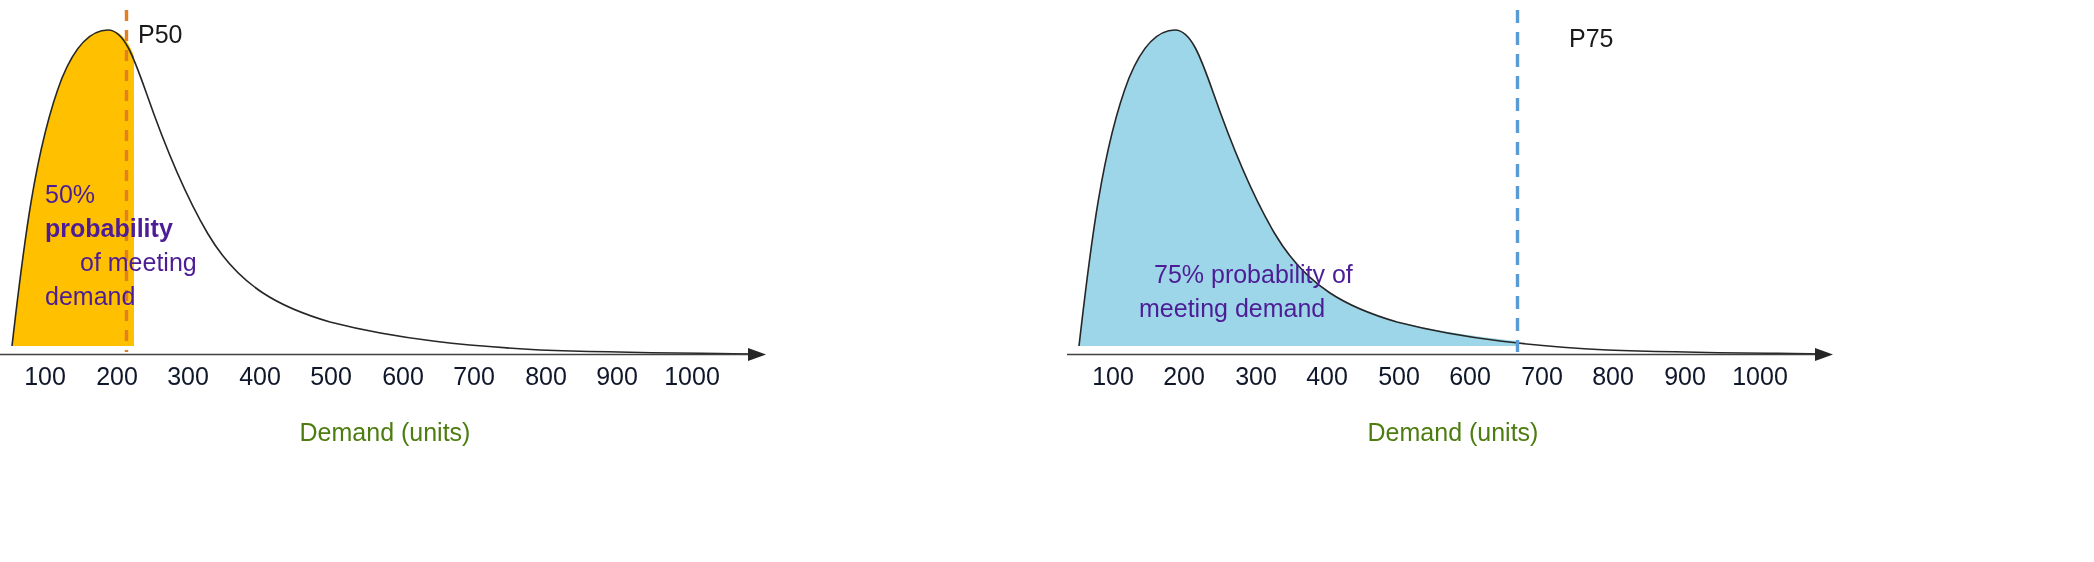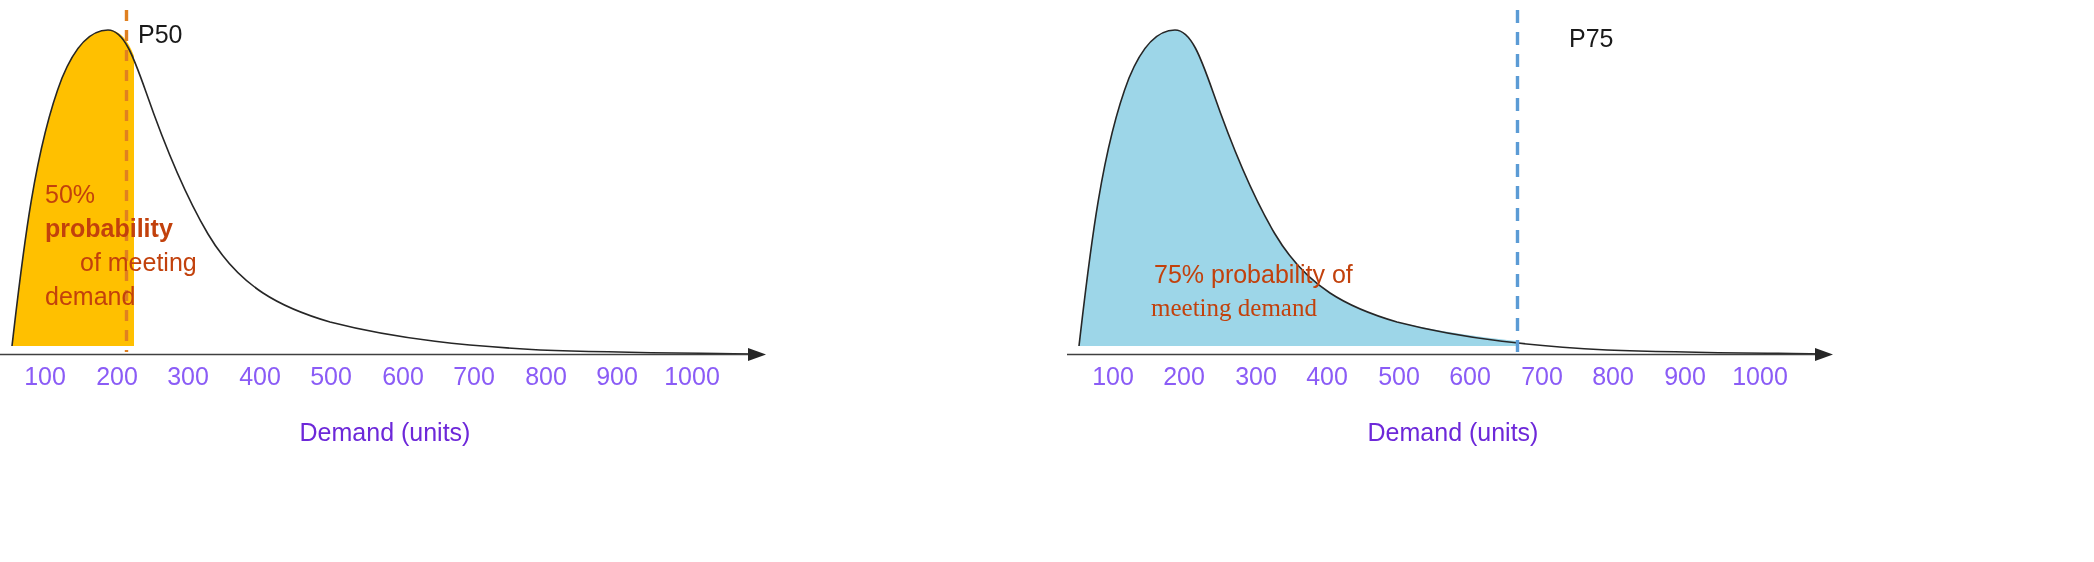--- a/index.html
+++ b/index.html
@@ -33,43 +33,43 @@
     position: absolute;
     left: 0; top: 0;
     width: 1047px;
     height: 562px;
     display: block;
   }
 
   .tick-label {
     position: absolute;
     font-size: 25px;
-    color: #8b5cf6;
+    color: #0f172a;
     text-align: center;
     white-space: nowrap;
     transform: translateX(-50%);
   }
   .axis-title {
     position: absolute;
     font-size: 25px;
-    color: #6d28d9;
+    color: #4d7c0f;
     white-space: nowrap;
     transform: translateX(-50%);
   }
   .pct-label {
     position: absolute;
     font-size: 25px;
     color: #1a1a1a;
     white-space: nowrap;
   }
   .annot-text {
     position: absolute;
     font-size: 25px;
     line-height: 34px;
-    color: #c2410c;
+    color: #4c1d95;
     white-space: pre-line;
   }
 </style>
 </head>
 <body>
 
 <div class="canvas">
 
   <div class="panel" id="panel-left">
 
@@ -142,21 +142,21 @@
 
       <line x1="20" y1="354.5" x2="768" y2="354.5" stroke="#404040" stroke-width="1.6"></line>
       <polygon points="768,348 786,354.5 768,361" fill="#262626"></polygon>
 
       <line x1="470.5" y1="10" x2="470.5" y2="352" stroke="#5B9BD5" stroke-width="3.4" stroke-dasharray="13 9" stroke-linecap="butt"></line>
     </svg>
 
     <div class="pct-label" style="left:482px; top:24px;margin-left:40px;">P75</div>
 
     <div class="annot-text" style="left:107px; top:257px;">75% probability of</div>
-    <div class="annot-text" style="left:104px; top:291px;font-family:Liberation Serif, serif;">meeting demand</div>
+    <div class="annot-text" style="left:92px; top:291px;">meeting demand</div>
 
     <div class="tick-label" style="left:66px;  top:362px;">100</div>
     <div class="tick-label" style="left:137px; top:362px;">200</div>
     <div class="tick-label" style="left:209px; top:362px;">300</div>
     <div class="tick-label" style="left:280px; top:362px;">400</div>
     <div class="tick-label" style="left:352px; top:362px;">500</div>
     <div class="tick-label" style="left:423px; top:362px;">600</div>
     <div class="tick-label" style="left:495px; top:362px;">700</div>
     <div class="tick-label" style="left:566px; top:362px;">800</div>
     <div class="tick-label" style="left:638px; top:362px;">900</div>

